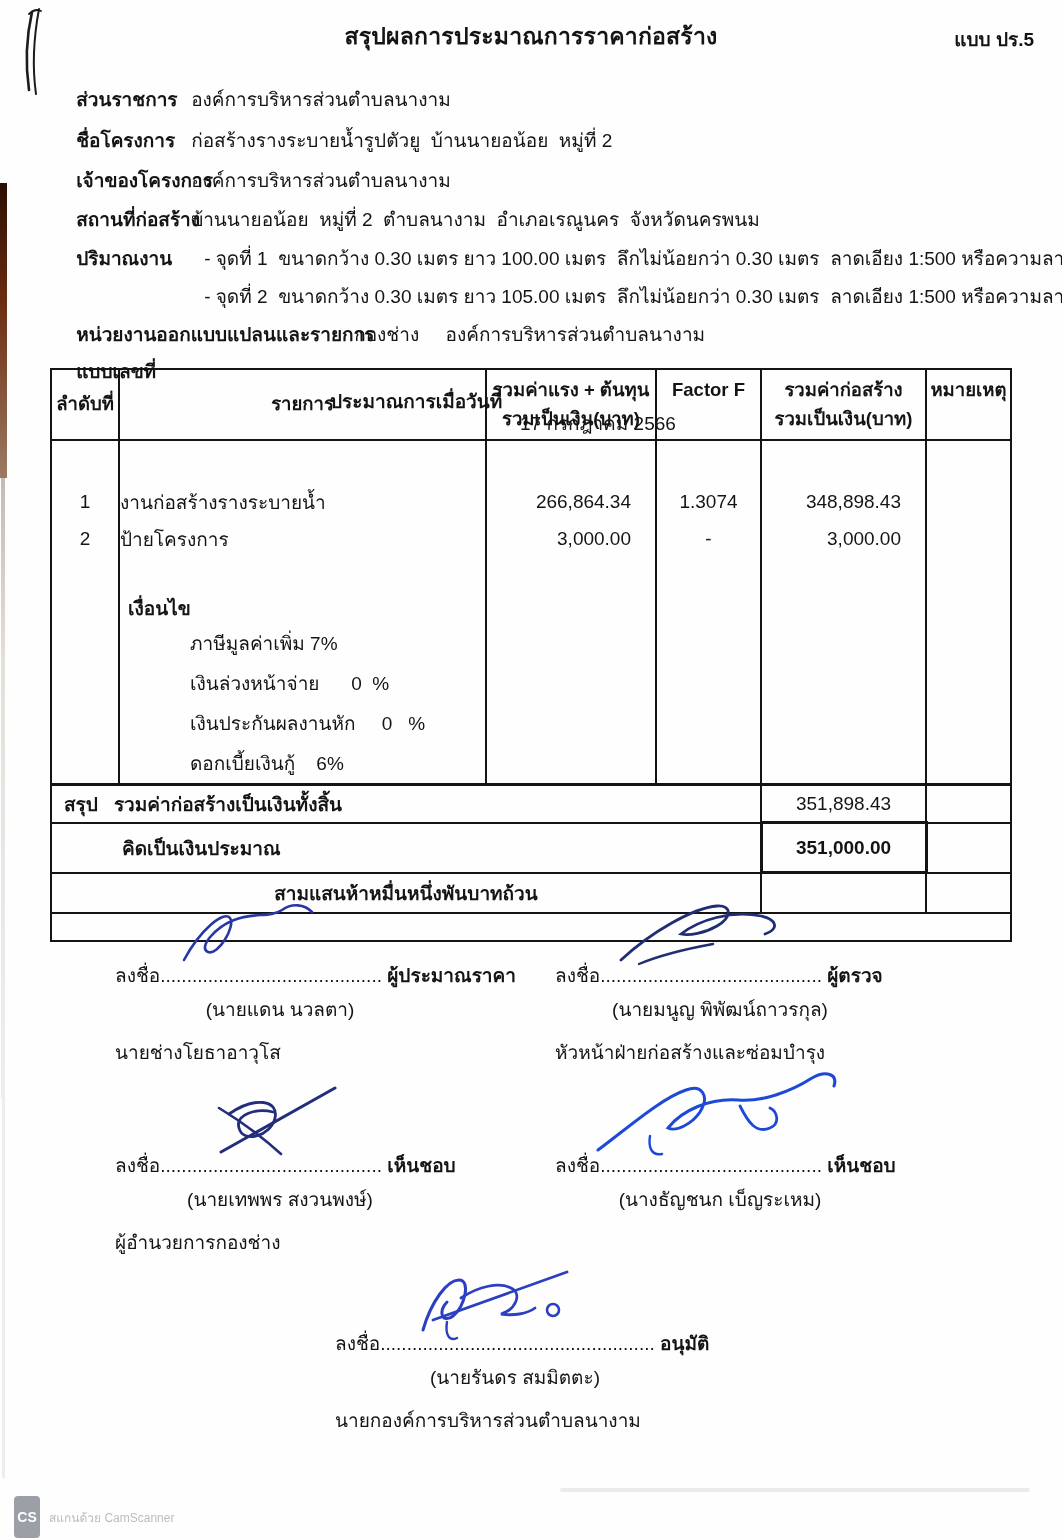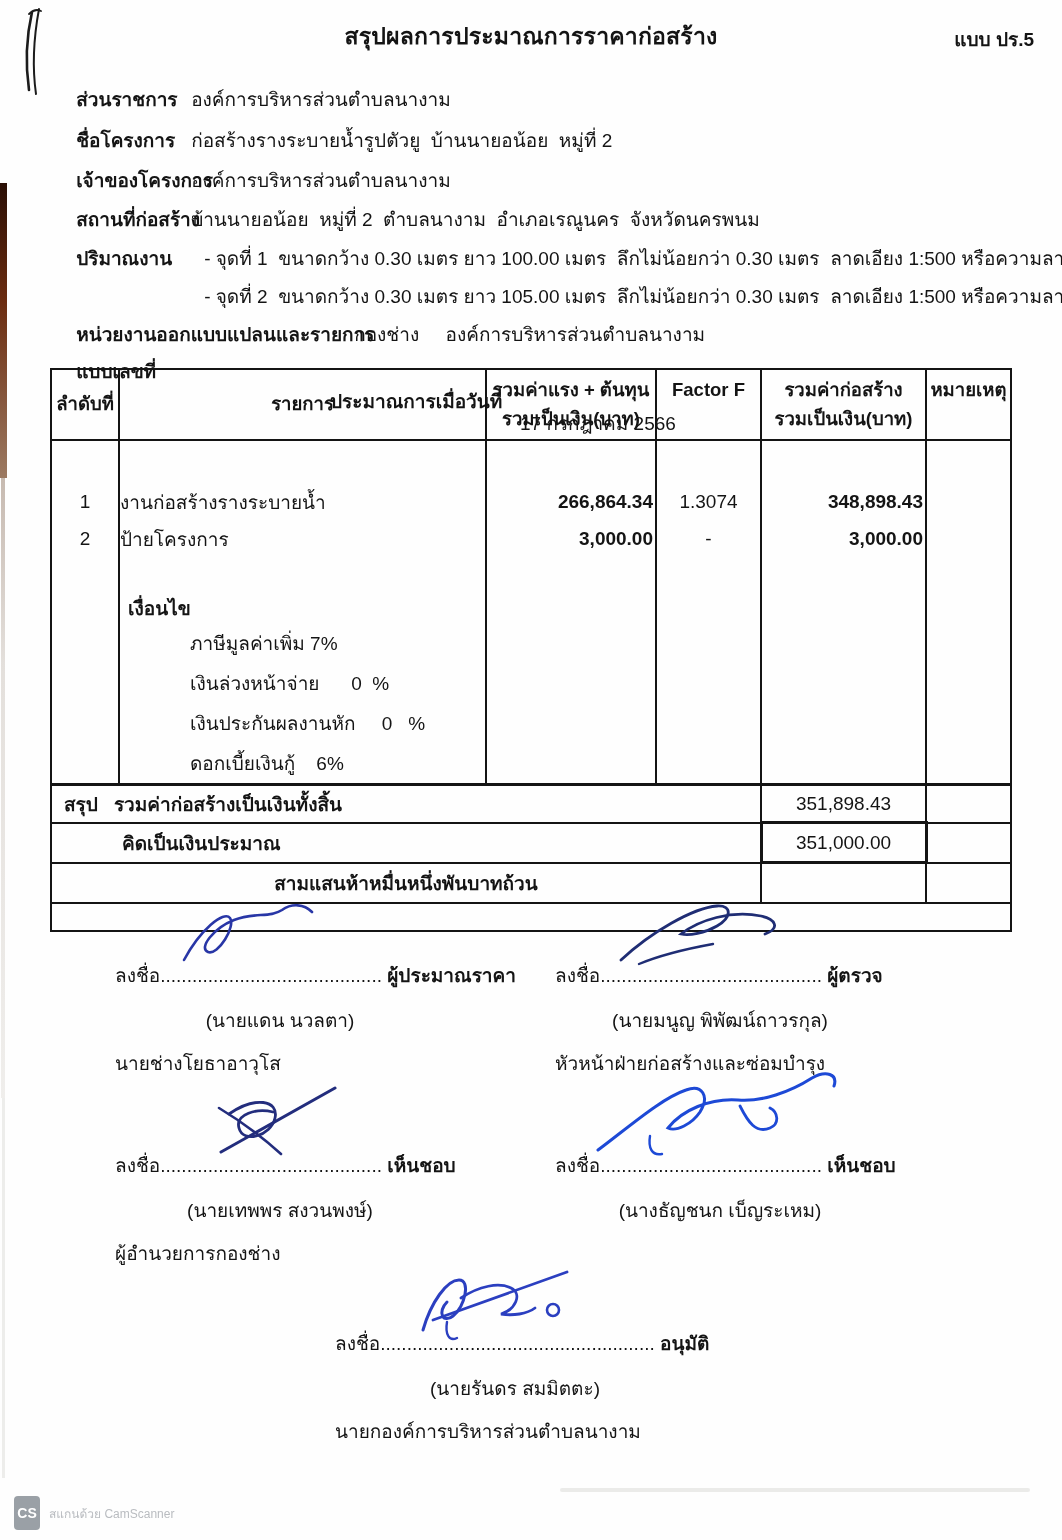--- a/index.html
+++ b/index.html
@@ -26,48 +26,48 @@
   
   table.main { position:absolute; left:50px; top:368px; border-collapse:collapse; table-layout:fixed; }
   table.main th, table.main td { border:2px solid #141414; font-size:19px; padding:0; }
   table.main th { font-weight:bold; padding:6px 2px; line-height:1.55; font-size:18.5px; }
   .hdr2 { display:block; }
   td.body-cell { height:331px; vertical-align:top; }
   .brow { height:37px; display:flex; align-items:center; }
   .brow.first { margin-top:42px; }
   .cell-no .brow { justify-content:center; }
   .cell-item .brow { }
-  .cell-amt .brow { justify-content:flex-end; padding-right:2px;font-weight:bold; }
+  .cell-amt .brow { justify-content:flex-end; padding-right:24px; }
   .cell-fac .brow { justify-content:center; }
   .cond-title { font-weight:bold; padding-left:8px; margin-top:36px; height:30px; display:flex; align-items:center; }
   .cond-item { padding-left:70px; height:40px; display:flex; align-items:center; white-space:pre; }
   
   tr.sumA td { border-top:3px solid #141414; }
   td.sum-left { border-bottom:none; vertical-align:middle; }
   tr.sumA td, tr.sumB td, tr.sumC td { border-bottom:none; }
   td.sum-amt { text-align:center; vertical-align:middle; }
   tr.sumA td.sum-amt { border-bottom:2px solid #141414; }
-  tr.sumB td.sum-amt { border:3px solid #141414; font-weight:normal;margin-left:33px; }
+  tr.sumB td.sum-amt { border:3px solid #141414; font-weight:bold;margin-left:33px; }
   tr.sumC td { border-bottom:2px solid #141414; }
-  tr.sumA { height:38px; } tr.sumB { height:40px; } tr.sumC { height:40px; }
+  tr.sumA { height:38px; } tr.sumB { height:50px; } tr.sumC { height:40px; }
   tr.bottomStrip td { height:26px; border:2px solid #141414; border-top:2px solid #141414; }
   .sum-label { font-weight:bold; padding-left:12px; margin-right:16px; }
   .sum-text { font-weight:bold; }
   .sum-indent { padding-left:70px; font-weight:bold; }
   .sum-words { text-align:center; font-weight:bold; padding-left:50px; }
   
   .sig-block { position:absolute; font-size:19px; }
   .sig-line { white-space:nowrap;margin-top:12px; }
-  .sig-name { text-align:center; width:330px; margin-top:15px; }
+  .sig-name { text-align:center; width:330px; margin-top:4px; }
   .sig-pos  { text-align:left; width:330px; margin-top:13px; }
   .sig-svg { position:absolute; }
   
   .footer { position:absolute; left:14px; top:1496px; display:flex; align-items:center; }
   .cs-badge {
-    width:26px; height:34px; background:#9aa0a6; border-radius:4px; color:#fff;
+    width:26px; height:42px; background:#9aa0a6; border-radius:4px; color:#fff;
     font-weight:bold; font-size:14px; display:flex; align-items:center; justify-content:center;
   }
   .cs-text { margin-left:9px; font-size:12px; color:#b9bcc0; }
   
   .edge1 { position:absolute; left:0; top:183px; width:7px; height:295px;
            background:linear-gradient(180deg,#2a0f05,#6b2c10 40%,#9c7a62); }
   .edge2 { position:absolute; left:1px; top:478px; width:4px; height:620px; opacity:.8;
            background:linear-gradient(180deg,#b9a99d,#ddd8d3 30%,#eceae7); }
   .edge3 { position:absolute; left:2px; top:1098px; width:3px; height:380px; background:#ededeb; }
   .smudge { position:absolute; left:560px; top:1488px; width:470px; height:4px;

